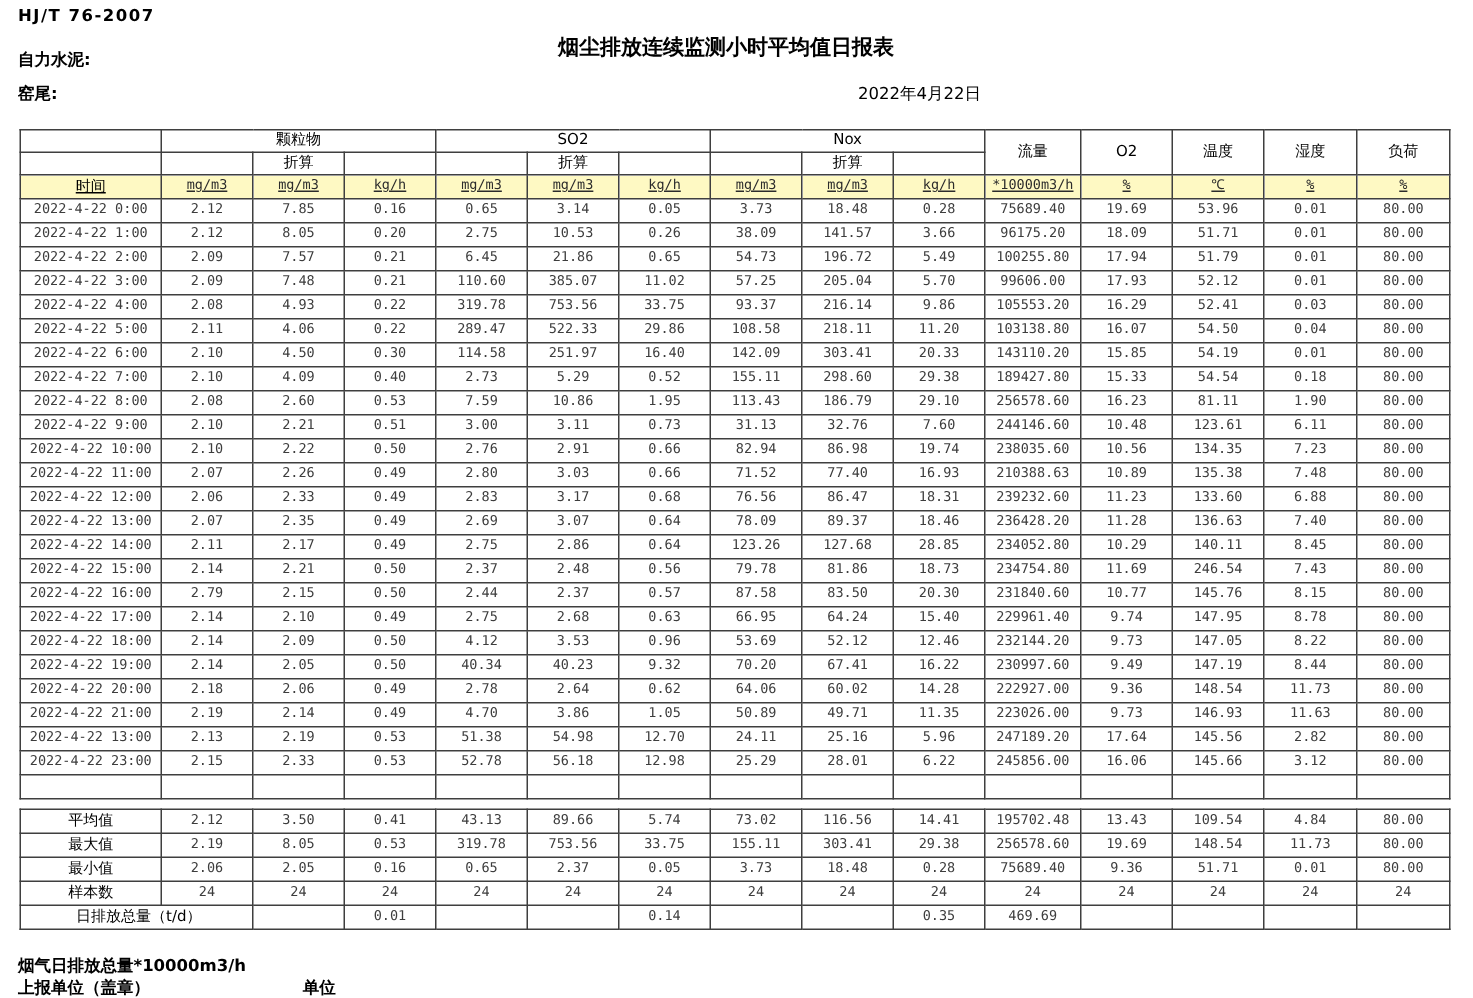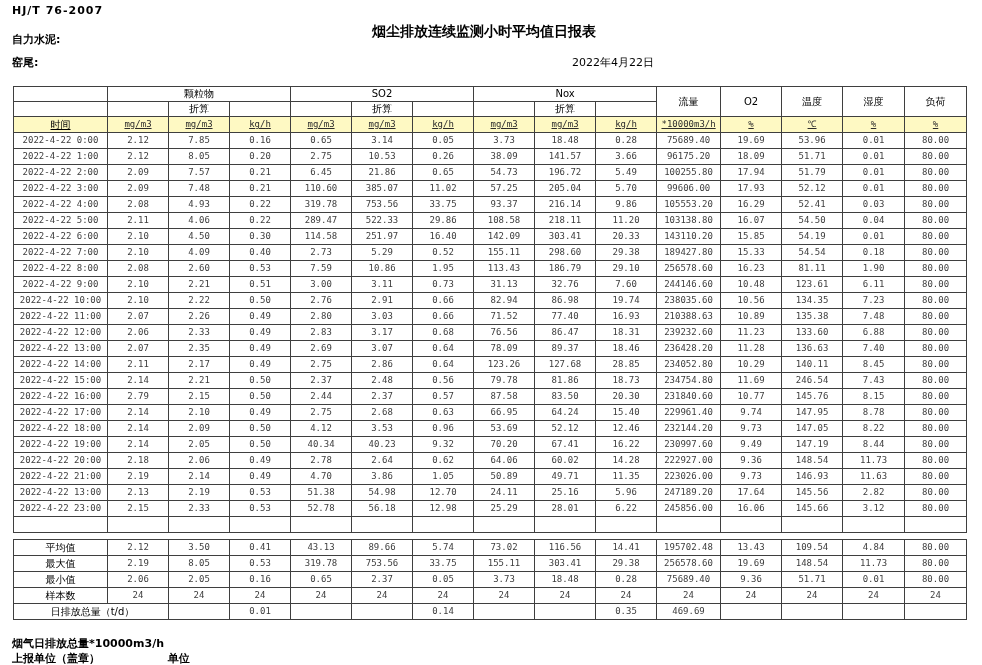--- a/index.html
+++ b/index.html
@@ -22,21 +22,21 @@
      font-family:"DejaVu Sans","Liberation Sans",sans-serif;}
   tr.units td{background:#fef9c3;font-size:9px;color:#2c2c2c;text-decoration:underline;}
   tr.units td.timehdr{font-size:10px;color:#000;
      font-family:"DejaVu Sans","Liberation Sans",sans-serif;}
   td.slabel{font-size:10px;color:#000;
      font-family:"DejaVu Sans","Liberation Sans",sans-serif;margin-top:12px;}
   td.tlabel{text-align:center;padding-left:3px;}
   .gap{height:6px;}
   .footer1{left:12px;top:636px;font-size:11px;font-weight:bold;}
   .footer2{left:12px;top:651px;font-size:11px;font-weight:bold;}
-  .footer2 .unit{margin-left:64px;}
+  .footer2 .unit{margin-left:98px;}
 </style>
 </head>
 <body>
 
 <div class="abs standard">HJ/T 76-2007</div>
 <div class="abs title">烟尘排放连续监测小时平均值日报表</div>
 <div class="abs company">自力水泥:</div>
 <div class="abs location">窑尾:</div>
 <div class="abs date">2022年4月22日</div>
 

